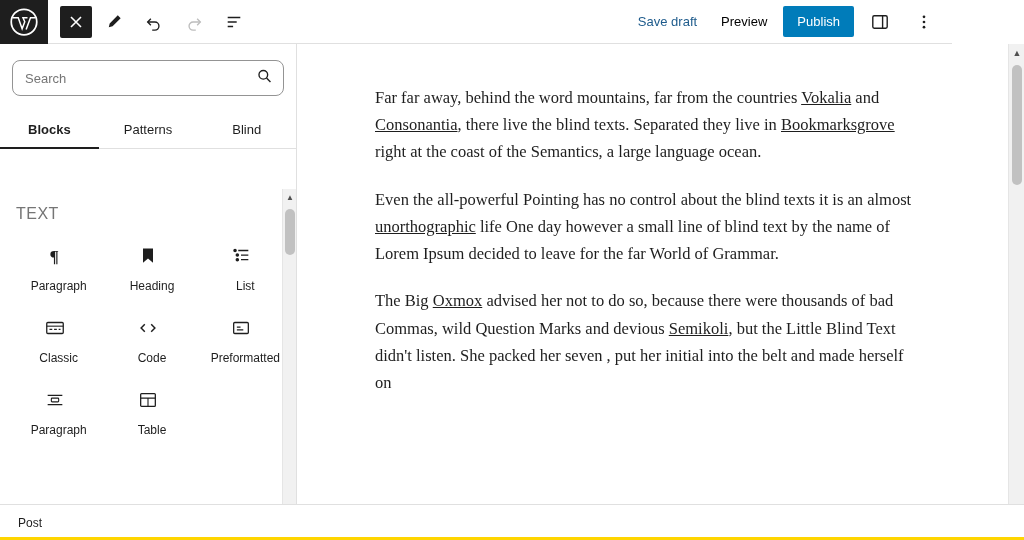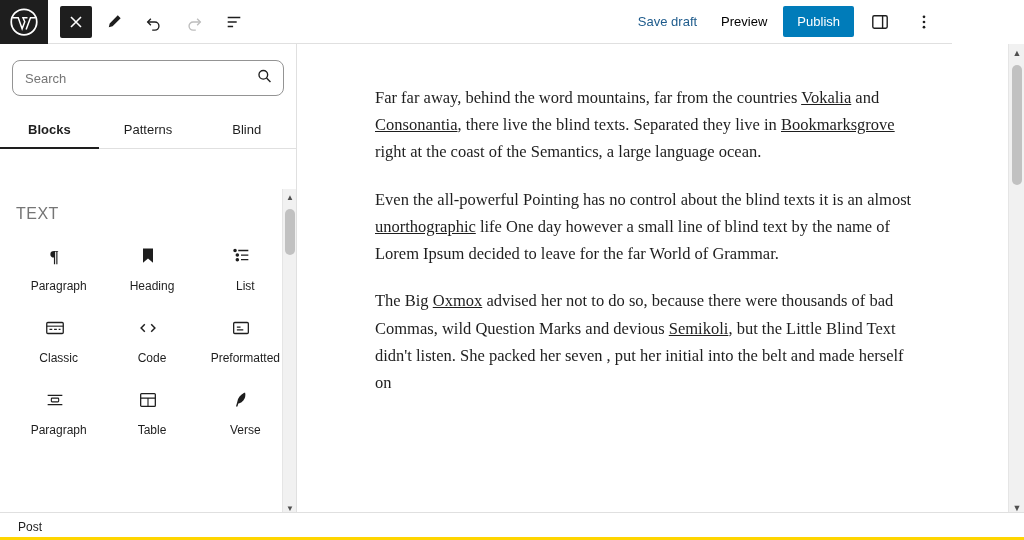--- a/index.html
+++ b/index.html
@@ -167,21 +167,21 @@
   }
   .cs-arrow.up { top: 0; }
   .cs-arrow.down { bottom: 0; }
   .cs-thumb {
     position: absolute; left: 3px; width: 10px; top: 21px; height: 120px;
     background: #c1c1c1; border-radius: 5px;
   }
 
   
   .statusbar {
-    position: absolute; left: 0; bottom: 0; width: 1024px; height: 28px;
+    position: absolute; left: 0; bottom: 0; width: 1024px; height: 36px;
     border-top: 1px solid #e0e0e0; background: #fff;
     display: flex; align-items: center;
   }
   .statusbar .crumb {
     font-size: 12px; color: #1e1e1e; padding-left: 18px;
   }
   .yellow-edge {
     position: absolute; left: 0; bottom: 0; width: 1024px; height: 3px;
     background: #ffd500;
   }
@@ -353,28 +353,20 @@
         <div class="block-item">
           <div class="block-icon">
             <svg width="22" height="22" viewBox="0 0 24 24" fill="none" stroke="#1e1e1e" stroke-width="1.4">
               <rect x="4" y="5" width="16" height="14" rx="1"></rect>
               <path d="M4 10h16M12 10v9" stroke-width="1.2"></path>
             </svg>
           </div>
           <div class="block-label">Table</div>
         </div>
 
-        <div class="block-item">
-          <div class="block-icon">
-            <svg width="22" height="22" viewBox="0 0 24 24" fill="#1e1e1e">
-              <path d="M15.5 4c-4 2-7 5.5-7.6 10.2L6.5 19h1.6l1-3.2c3.4-.6 6.4-3.6 7.4-7.2.4-1.6.4-3.1 0-4.6z"></path>
-            </svg>
-          </div>
-          <div class="block-label">Verse</div>
-        </div>
 
       </div>
 
       <div class="sb-track">
         <div class="sb-arrow up">▲</div>
         <div class="sb-thumb"></div>
         <div class="sb-arrow down">▼</div>
       </div>
     </div>
   </div>

